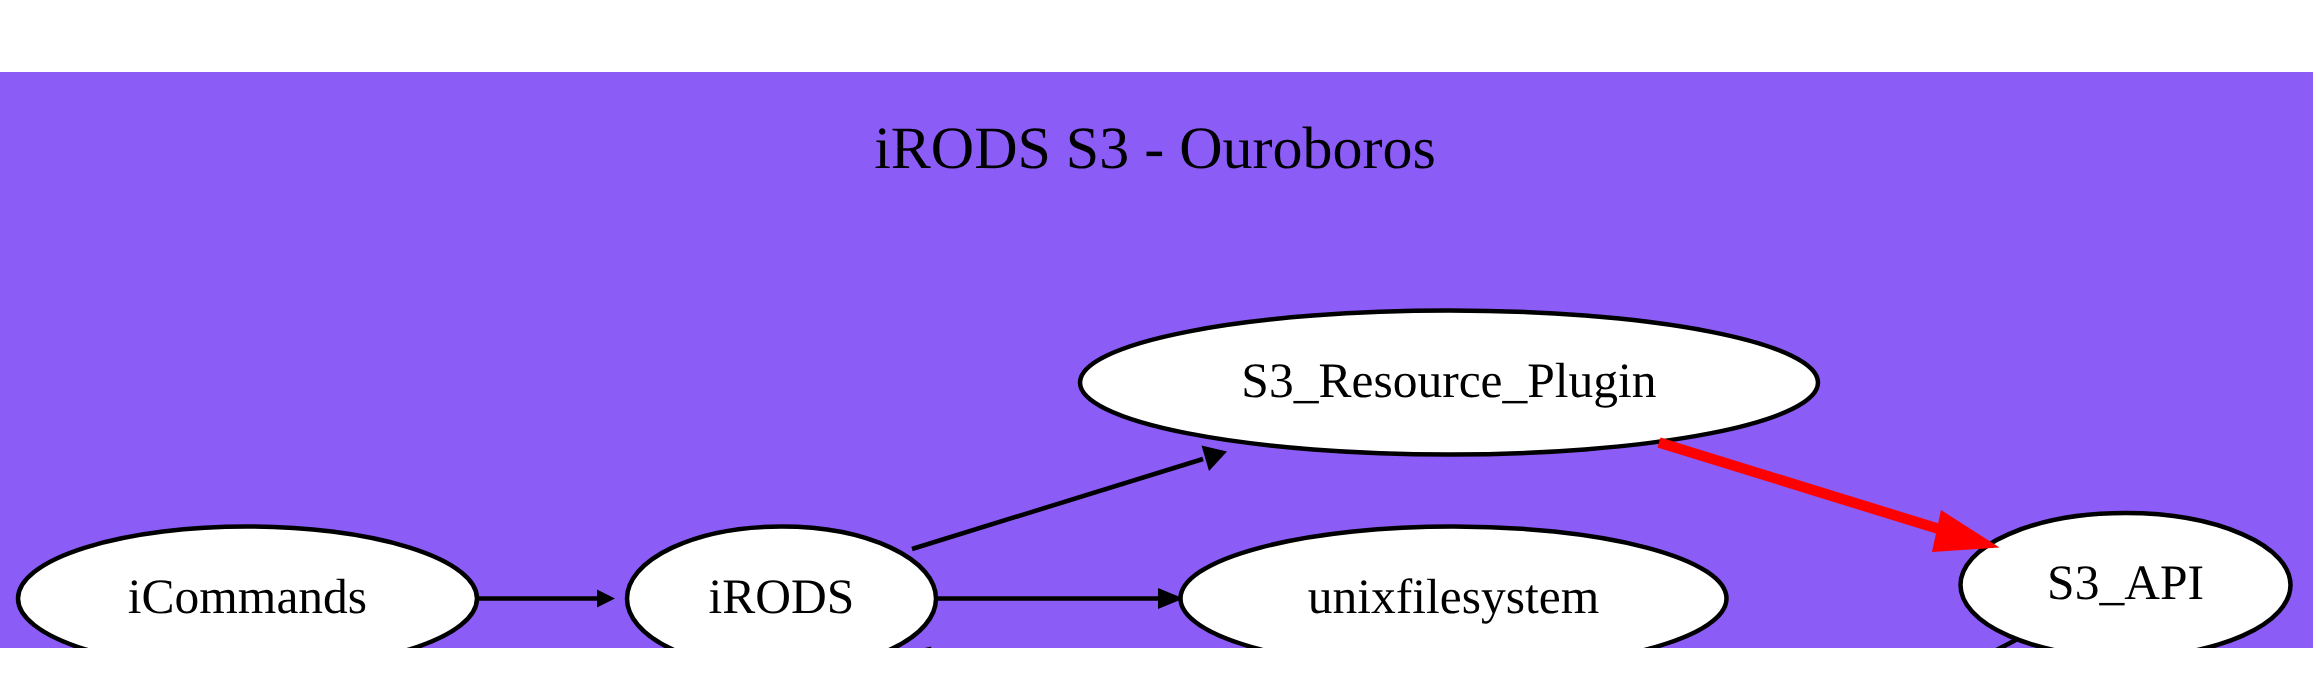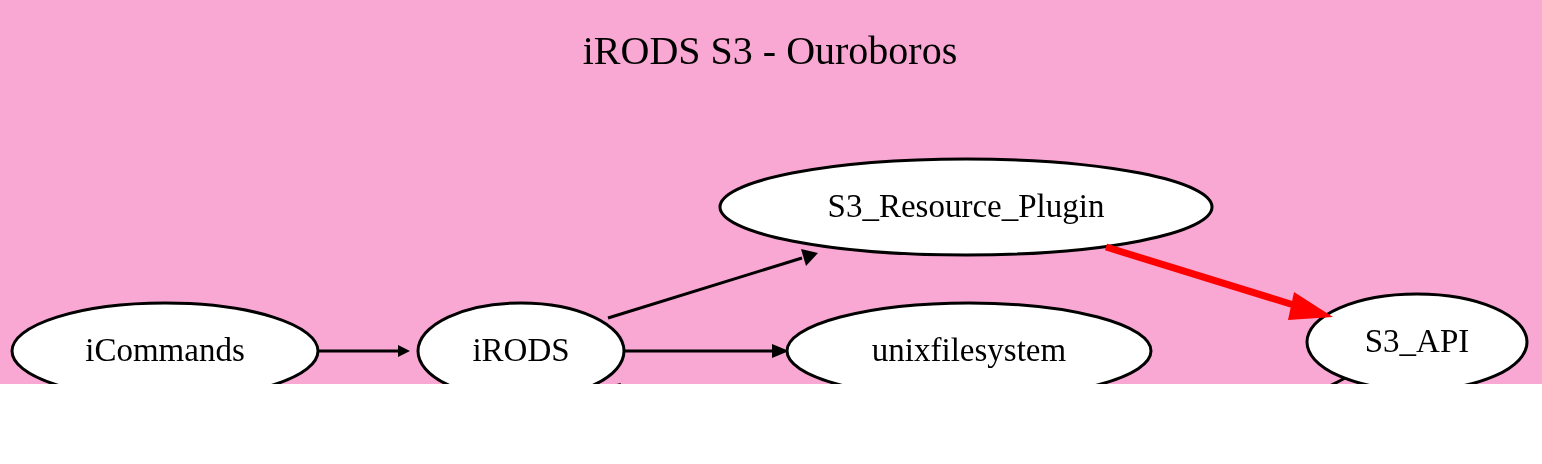--- a/index.html
+++ b/index.html
@@ -8,22 +8,23 @@
     padding: 0;
     background: #ffffff;
   }
   body {
     font-family: "Liberation Serif", "DejaVu Serif", serif;
   }
   #canvas {
     position: relative;
     width: 1542px;
     height: 384px;
-    background: #f9a8d4;
+    background: #8b5cf6;
     overflow: hidden;
+    margin-top: 48px;
   }
   #graph-svg {
     position: absolute;
     top: 0;
     left: 0;
     width: 1542px;
     height: 464px;
   }
   .node-ellipse {
     fill: #ffffff;

